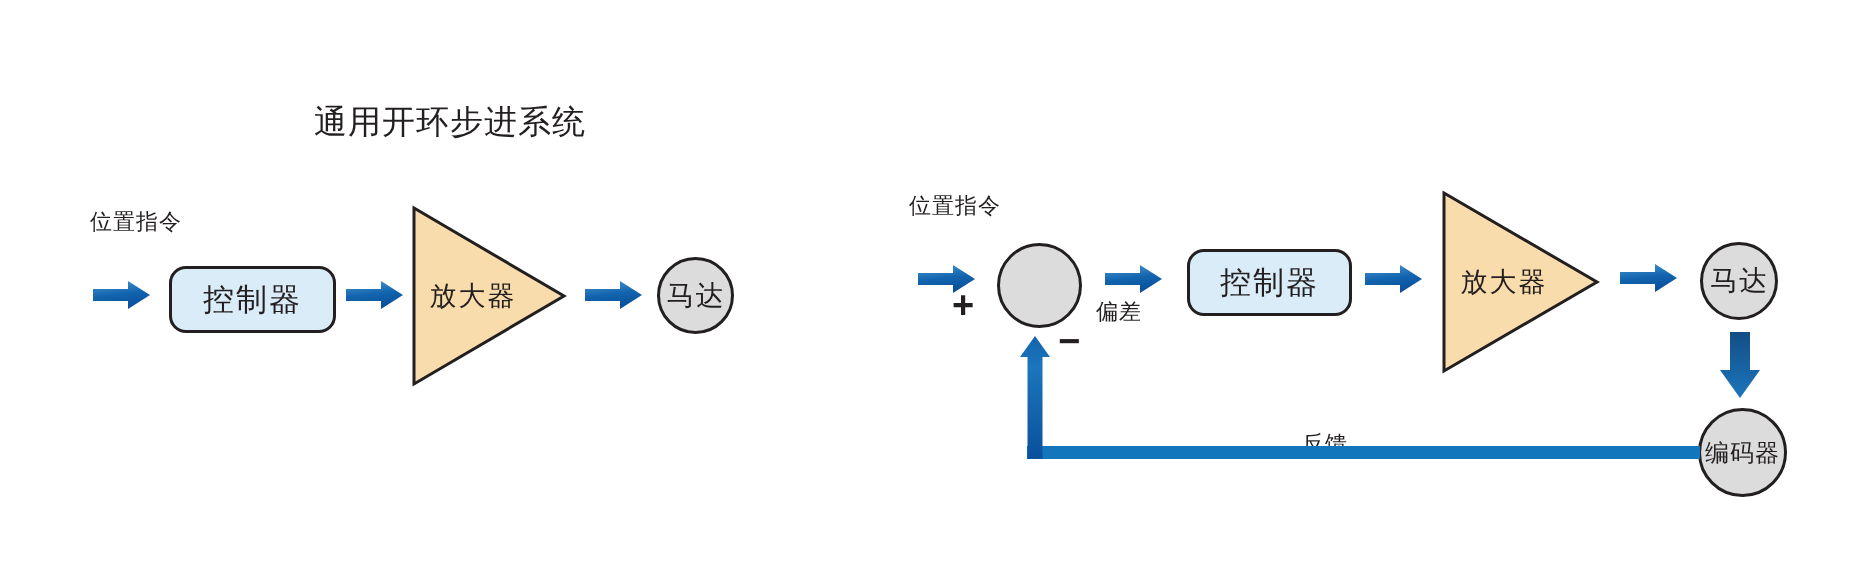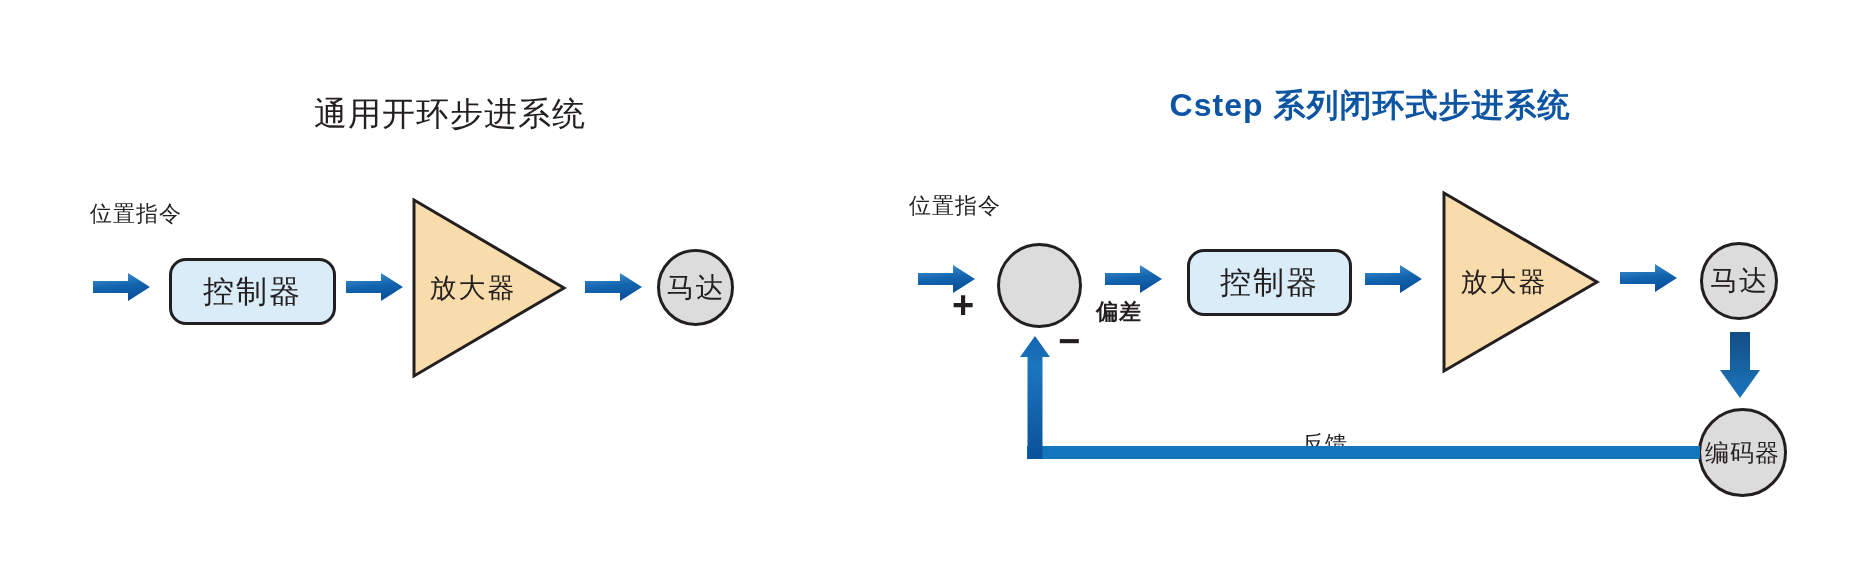--- a/index.html
+++ b/index.html
@@ -73,21 +73,21 @@
       <stop offset="1" style="stop-color: var(--down-light, #1b76bd);"></stop>
     </linearGradient>
     <linearGradient id="gradArrowUp" x1="0" y1="1" x2="0" y2="0">
       <stop offset="0" style="stop-color: var(--arrow-dark, #0a509c);"></stop>
       <stop offset="0.75" style="stop-color: var(--down-light, #1b76bd);"></stop>
       <stop offset="1" style="stop-color: var(--arrow-mid, #1264ae);"></stop>
     </linearGradient>
   </defs>
 </svg>
 
-<div class="abs" style="left:0; top:8px; width:880px; height:436px;">
+<div class="abs" style="left:0; top:16px; width:880px; height:436px;">
 
   <div class="abs diagram-title center-text" style="left:300px; top:84px; width:300px;">通用开环步进系统</div>
 
   <div class="abs flow-label" style="left:90px; top:191px;">位置指令</div>
 
   <svg class="abs" style="left:93px; top:264px;" width="57" height="30" viewBox="0 0 57 30">
     <polygon points="0,9 35,9 35,1 57,15 35,29 35,21 0,21" fill="url(#gradArrowH)"></polygon>
   </svg>
 
   <div class="abs block-box flex-center" style="left:169px; top:250px; width:167px; height:67px;">
@@ -109,38 +109,37 @@
     <polygon points="0,9 35,9 35,1 57,15 35,29 35,21 0,21" fill="url(#gradArrowH)"></polygon>
   </svg>
 
   <div class="abs node-circle flex-center" style="left:657px; top:241px; width:77px; height:77px; font-size:28px;">
     <span>马达</span>
   </div>
 </div>
 
 <div class="abs" style="left:880px; top:0; width:992px; height:582px;">
 
-  <div class="abs diagram-title brand center-text" style="left:270px; top:84px; width:440px;">Cstep 系列闭环式步进系统</div>
 
   <div class="abs flow-label" style="left:29px; top:191px;">位置指令</div>
 
   <svg class="abs" style="left:38px; top:264px;" width="57" height="30" viewBox="0 0 57 30">
     <polygon points="0,9 35,9 35,1 57,15 35,29 35,21 0,21" fill="url(#gradArrowH)"></polygon>
   </svg>
 
   <div class="abs sign" style="left:72px; top:286px;">+</div>
 
   <div class="abs node-circle" style="left:117px; top:243px; width:85px; height:85px;"></div>
 
   <div class="abs sign" style="left:178px; top:322px;">−</div>
 
   <svg class="abs" style="left:225px; top:264px;" width="57" height="30" viewBox="0 0 57 30">
     <polygon points="0,9 35,9 35,1 57,15 35,29 35,21 0,21" fill="url(#gradArrowH)"></polygon>
   </svg>
-  <div class="abs flow-label" style="left:216px; top:297px;font-weight:bold;">偏差</div>
+  <div class="abs flow-label" style="left:216px; top:297px;">偏差</div>
 
   <div class="abs block-box flex-center" style="left:307px; top:249px; width:165px; height:67px;">
     <span>控制器</span>
   </div>
 
   <svg class="abs" style="left:485px; top:264px;" width="57" height="30" viewBox="0 0 57 30">
     <polygon points="0,9 35,9 35,1 57,15 35,29 35,21 0,21" fill="url(#gradArrowH)"></polygon>
   </svg>
 
   <svg class="abs" style="left:562px; top:191px;" width="158" height="182" viewBox="0 0 158 182">

